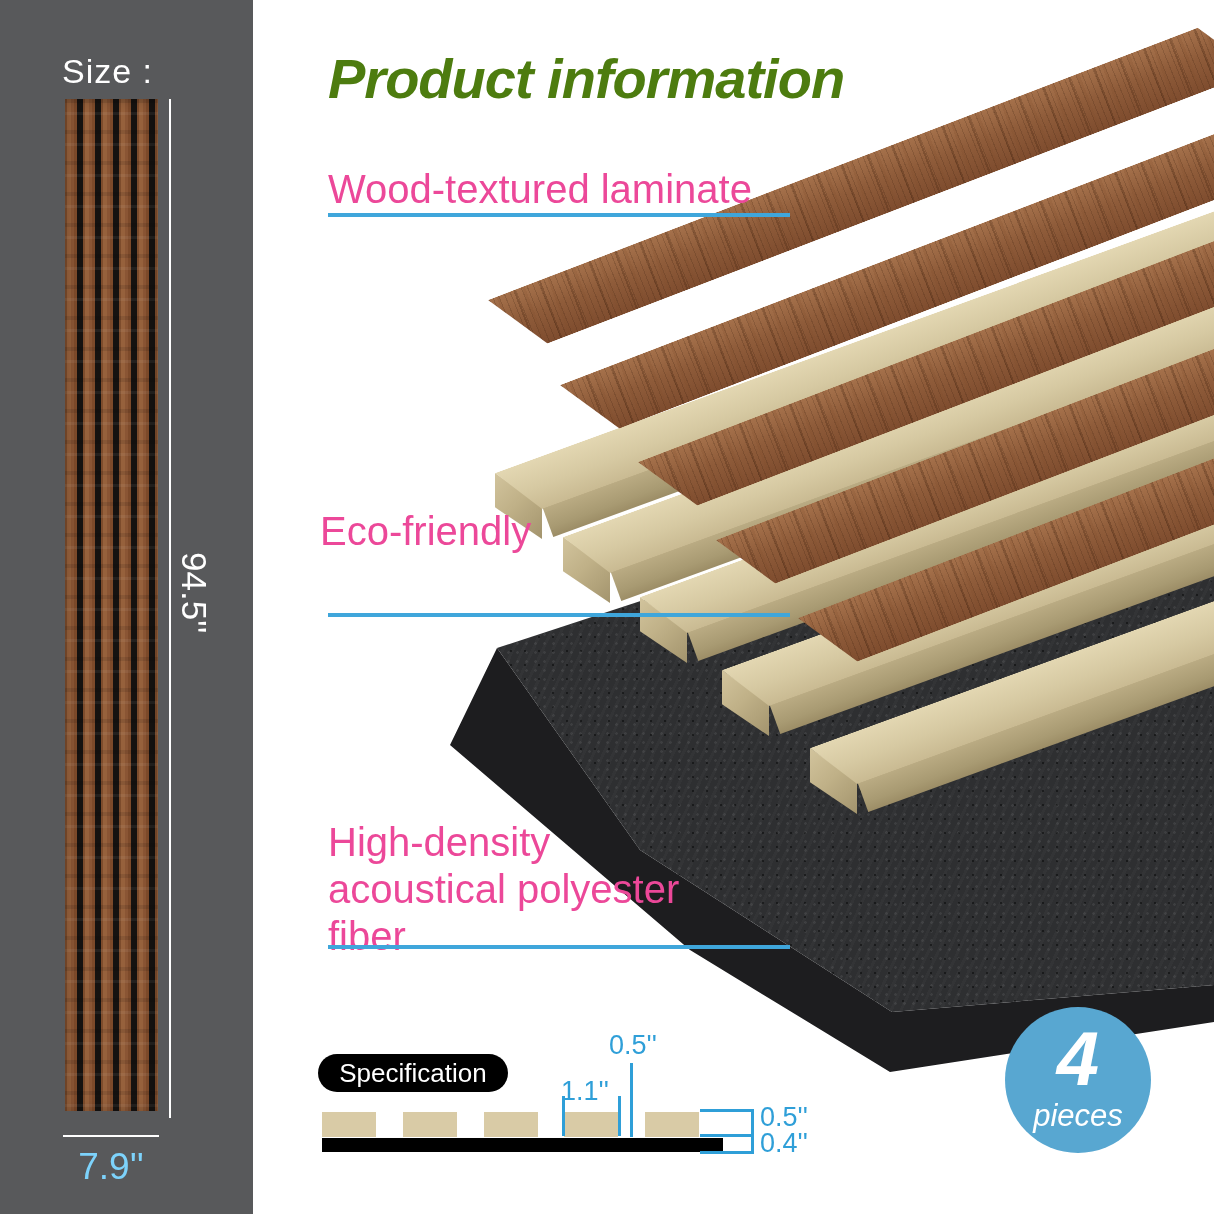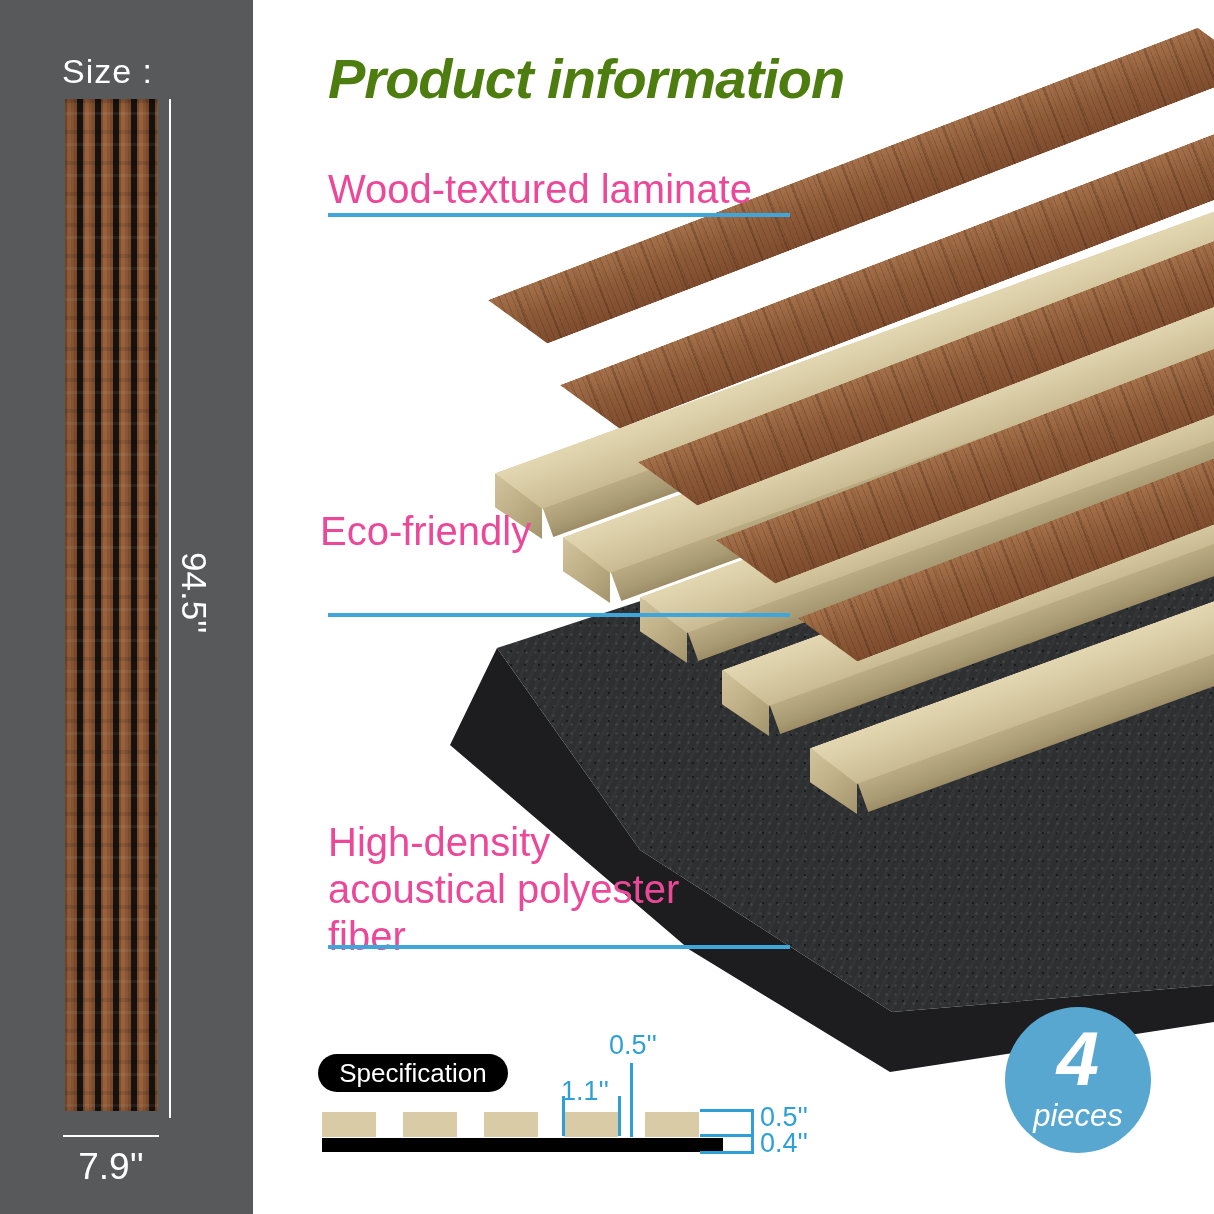--- a/index.html
+++ b/index.html
@@ -12,21 +12,21 @@
   .size-label { position:absolute; left:62px; top:52px; color:#ffffff; font-size:34px; font-weight:500; letter-spacing:1px; }
   .slat-panel { position:absolute; left:65px; top:99px; width:93px; height:1012px;
     background-image:
       repeating-linear-gradient(180deg, rgba(0,0,0,.10) 0 4px, rgba(0,0,0,0) 4px 13px, rgba(255,255,255,.06) 13px 16px, rgba(0,0,0,0) 16px 31px),
       repeating-linear-gradient(90deg, #7d4c2c 0 2px, #96613c 2px 6px, #8a5534 6px 9px, #7d4a2a 9px 12px, #151210 12px 18px);
     box-shadow: inset 0 0 14px rgba(0,0,0,.25);
   }
   .v-dim-line { position:absolute; left:169px; top:99px; width:2px; height:1019px; background:#ffffff; }
   .height-label { position:absolute; left:214px; top:552px; color:#ffffff; font-size:35px; transform:rotate(90deg); transform-origin:0 0; white-space:nowrap; }
   .h-dim-line { position:absolute; left:63px; top:1135px; width:96px; height:2px; background:#ffffff; }
-  .width-label { position:absolute; left:51px; top:1146px; width:120px; text-align:center; color:#ffffff; font-size:37px; }
+  .width-label { position:absolute; left:51px; top:1146px; width:120px; text-align:center; color:#7dd3fc; font-size:37px; }
 
   
   .page-title { position:absolute; left:328px; top:46px; z-index:5; color:#4d7c0f; font-size:56px; font-weight:bold; font-style:italic; letter-spacing:-1px; white-space:nowrap; }
 
   
   .callout { position:absolute; z-index:5; color:#ec4899; font-size:40px; line-height:47px; }
   .callout-laminate { left:328px; top:166px; }
   .callout-mdf { left:320px; top:508px; }
   .callout-fiber { left:328px; top:802px;margin-top:17px; }
   .underline { position:absolute; left:328px; width:462px; height:4px; background:#3FA6DB; z-index:5; }

